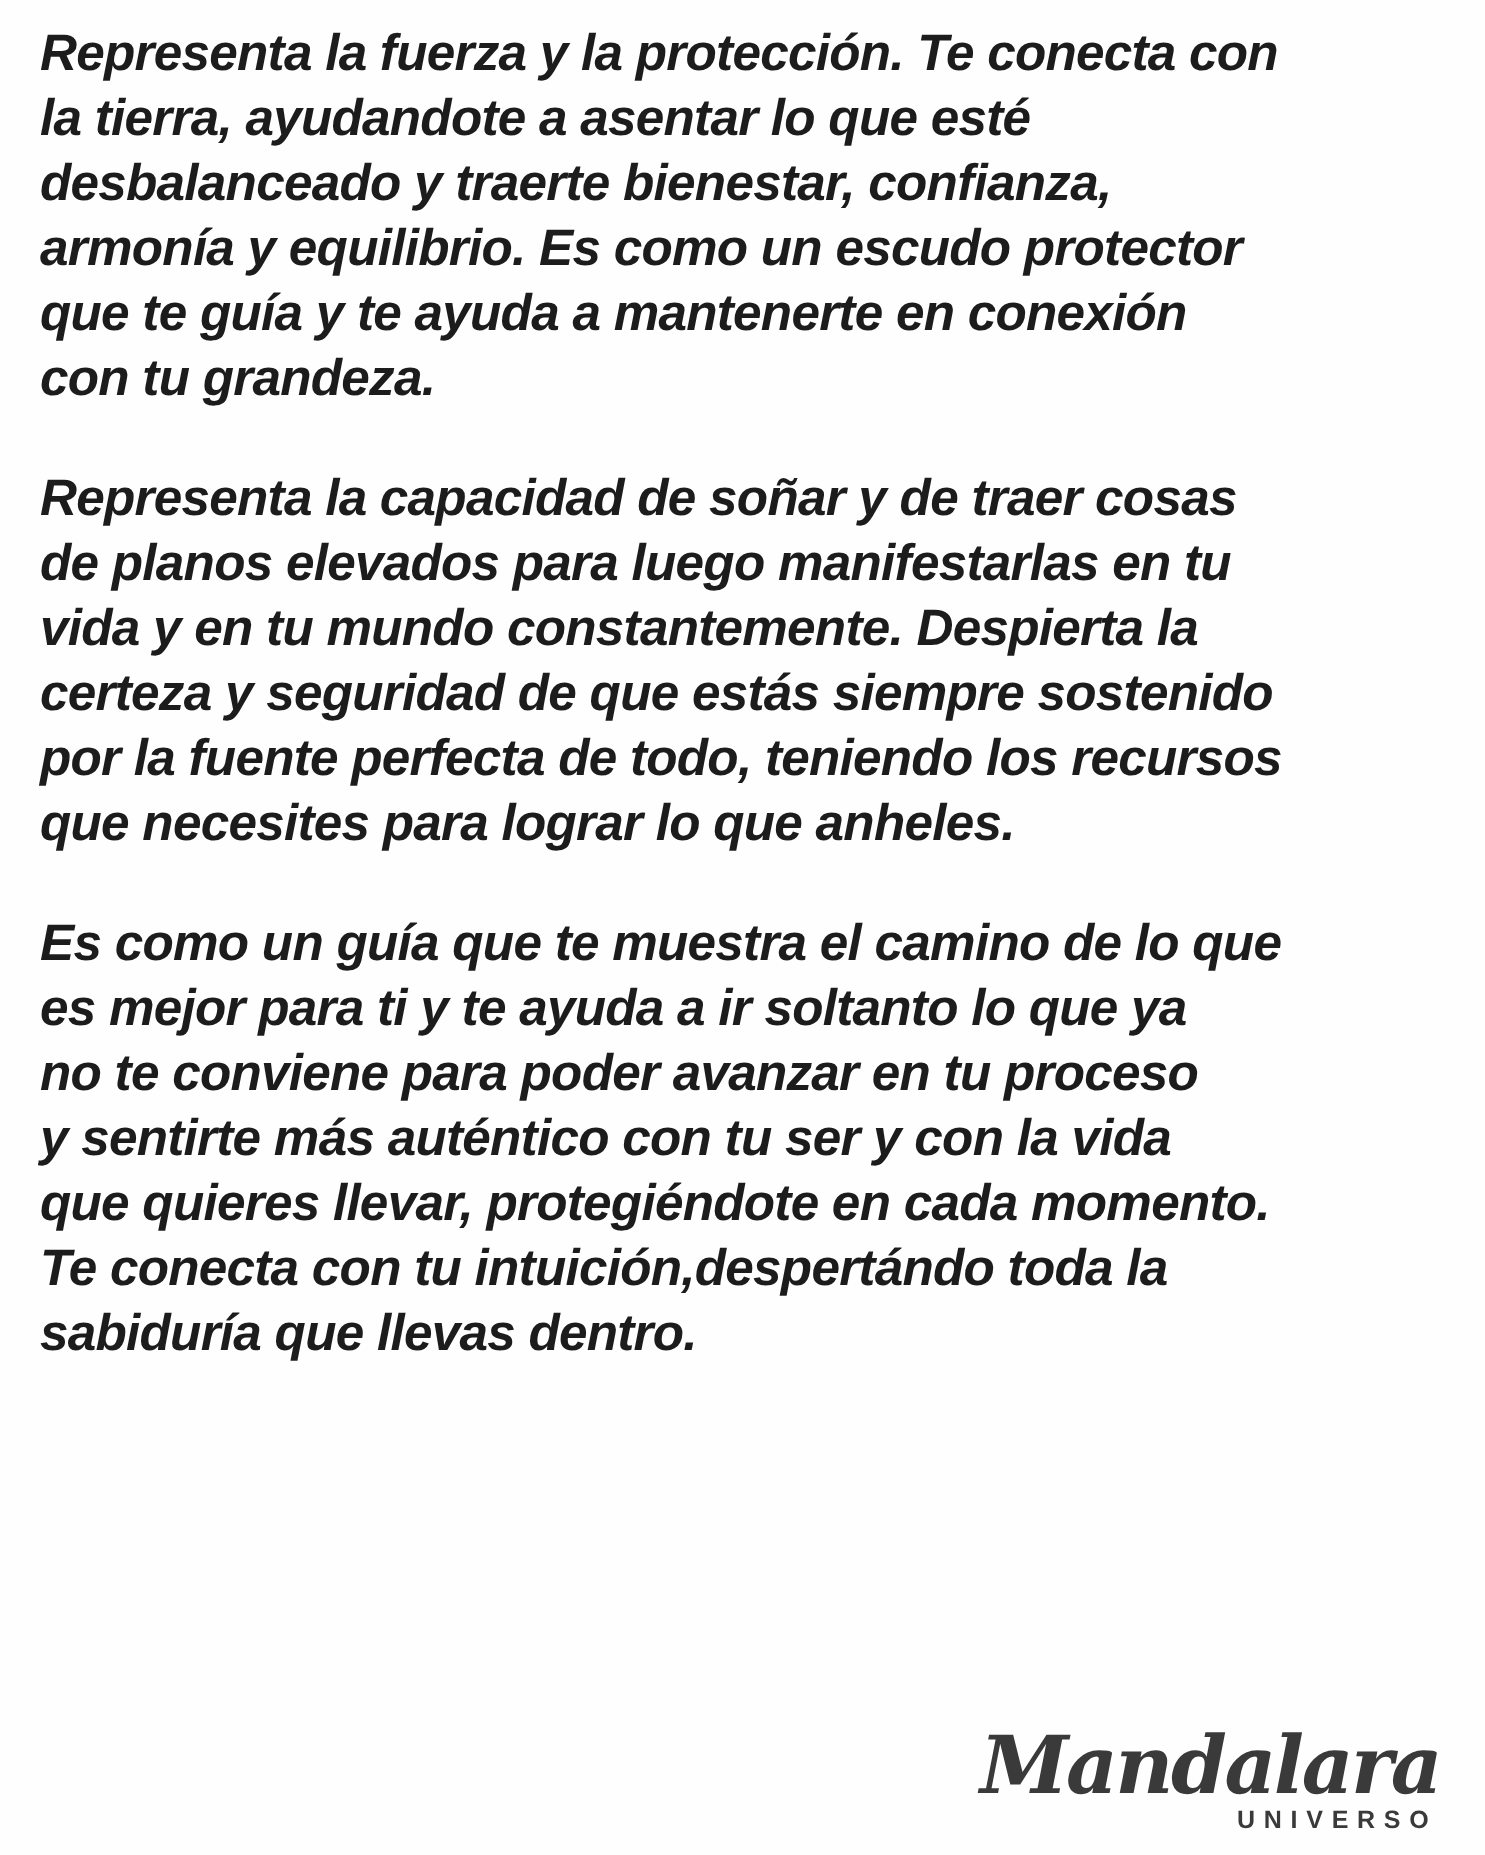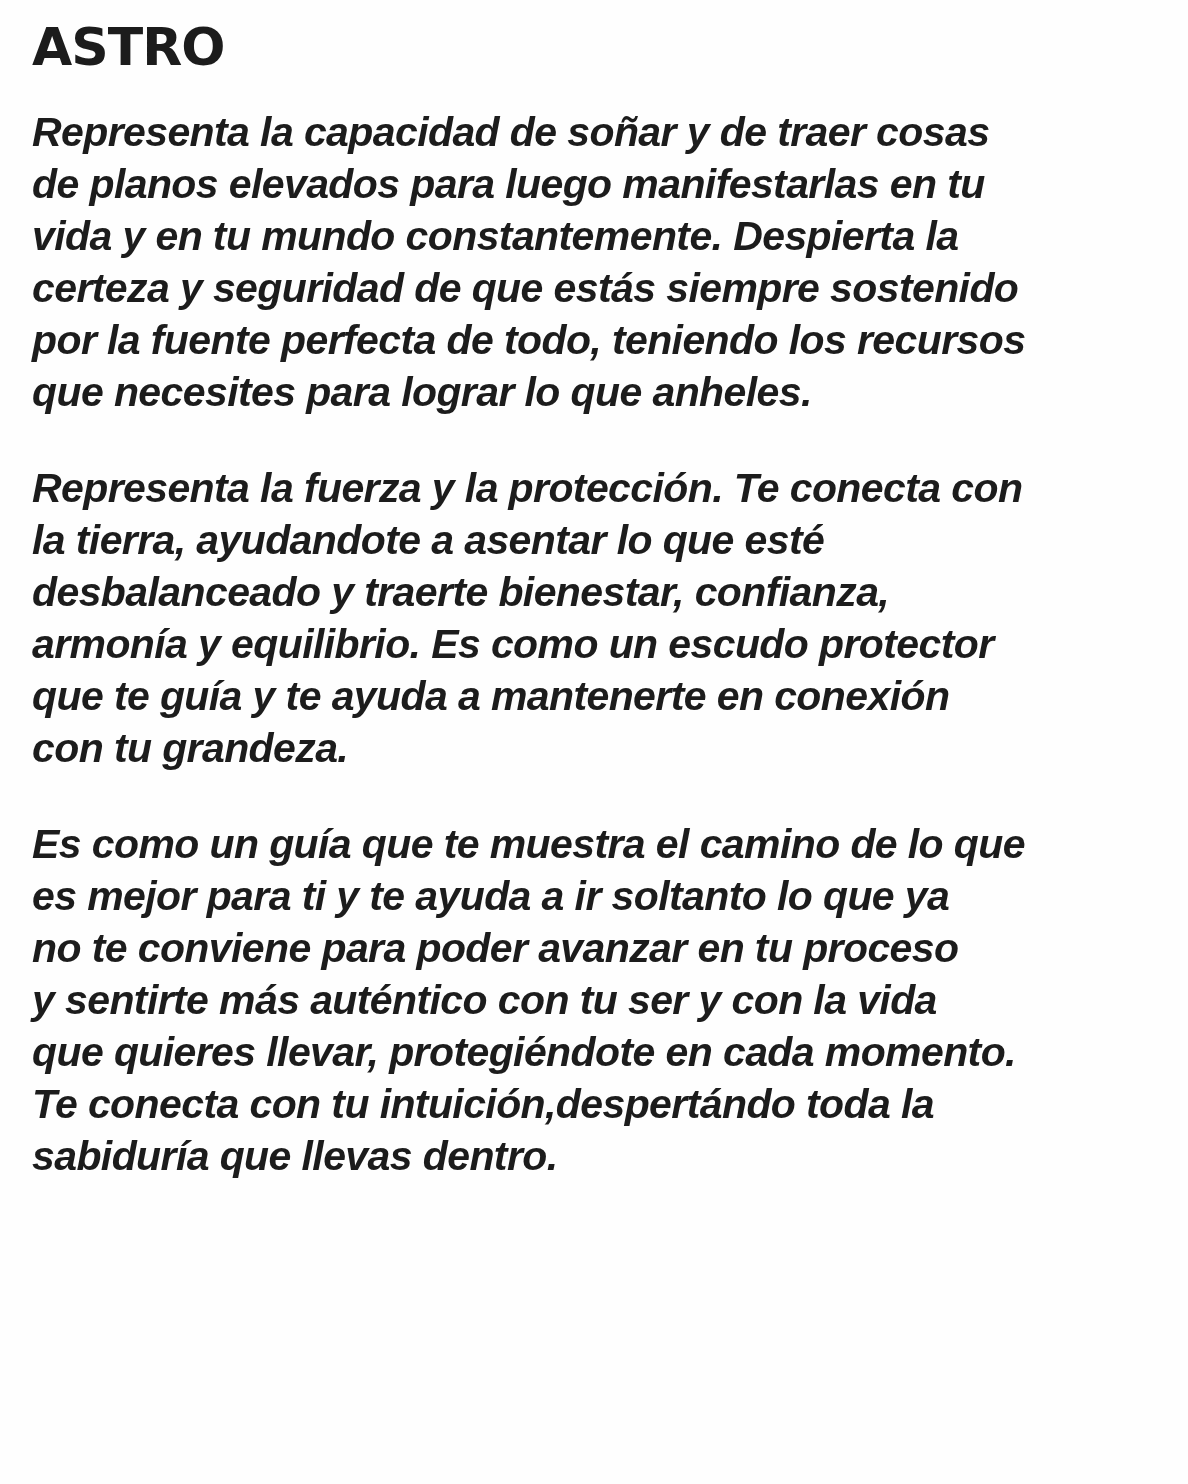--- a/index.html
+++ b/index.html
@@ -72,38 +72,41 @@
     line-height: 24px;
     letter-spacing: 7px;
     margin-right: 2px;
     color: #3a3a3a;
   }
 </style>
 </head>
 <body>
 
 <main class="page">
-  <h1 class="page-title">ASTRO</h1>
+
+  <p class="para">Representa la fuerza y la protección. Te conecta con
+la tierra, ayudandote a asentar lo que esté
+desbalanceado y traerte bienestar, confianza,
+armonía y equilibrio. Es como un escudo protector
+que te guía y te ayuda a mantenerte en conexión
+con tu grandeza.</p>
 
   <p class="para">Representa la capacidad de soñar y de traer cosas
 de planos elevados para luego manifestarlas en tu
 vida y en tu mundo constantemente. Despierta la
 certeza y seguridad de que estás siempre sostenido
 por la fuente perfecta de todo, teniendo los recursos
 que necesites para lograr lo que anheles.</p>
-
-  <p class="para">Representa la fuerza y la protección. Te conecta con
-la tierra, ayudandote a asentar lo que esté
-desbalanceado y traerte bienestar, confianza,
-armonía y equilibrio. Es como un escudo protector
-que te guía y te ayuda a mantenerte en conexión
-con tu grandeza.</p>
 
   <p class="para">Es como un guía que te muestra el camino de lo que
 es mejor para ti y te ayuda a ir soltanto lo que ya
 no te conviene para poder avanzar en tu proceso
 y sentirte más auténtico con tu ser y con la vida
 que quieres llevar, protegiéndote en cada momento.
 Te conecta con tu intuición,despertándo toda la
 sabiduría que llevas dentro.</p>
 
 
+  <div class="brand-logo">
+    <span class="brand-wordmark">Mandalara</span>
+    <span class="brand-subtitle">UNIVERSO</span>
+  </div>
 </main>
 
 </body></html>

